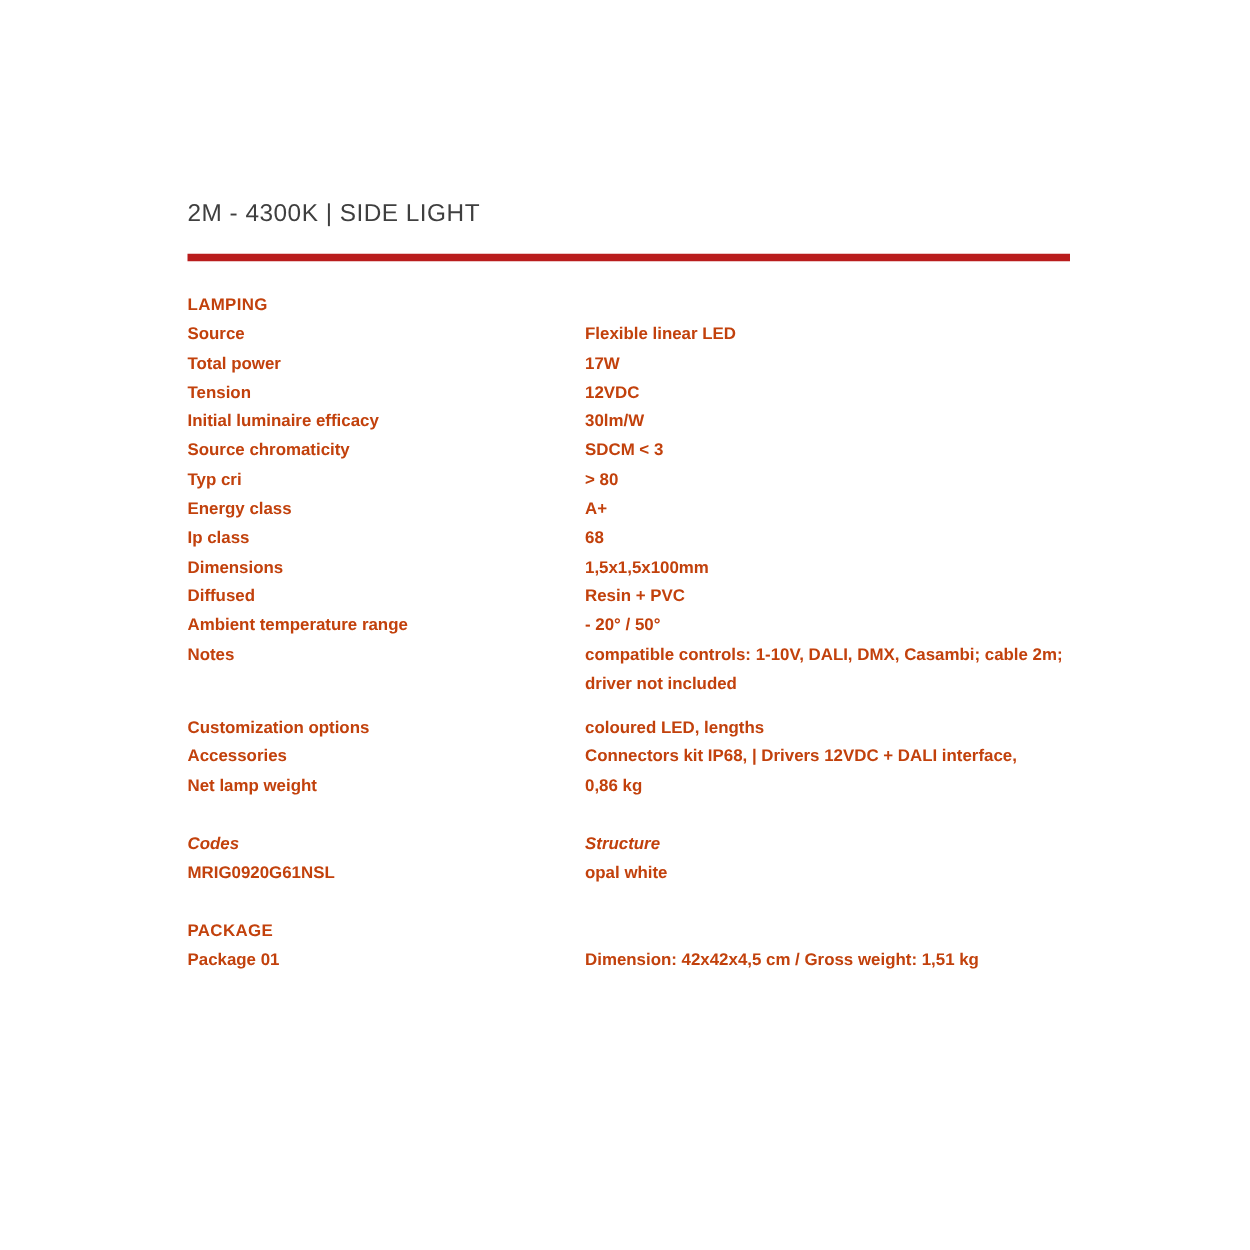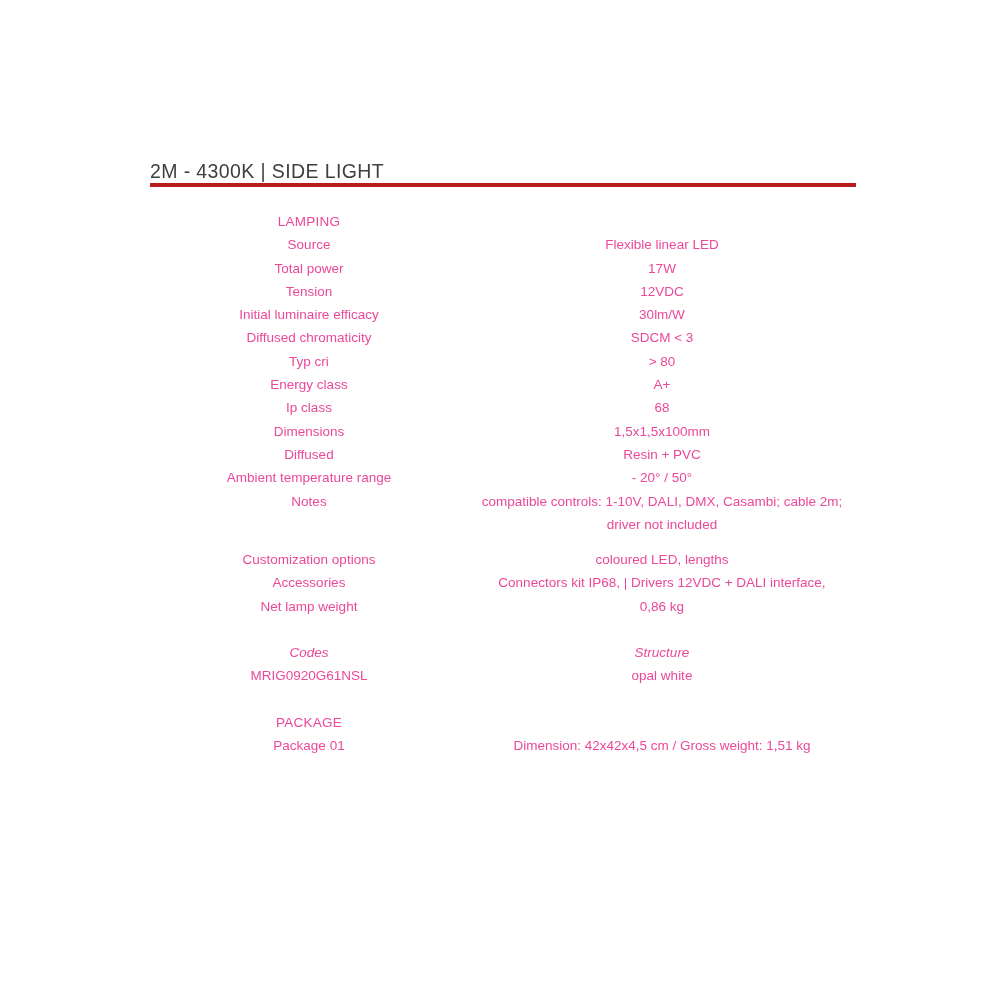--- a/index.html
+++ b/index.html
@@ -24,44 +24,43 @@
     position: absolute;
     left: 150px;
     top: 160px;
     width: 706px;
   }
   .doc-title {
     font-size: 19.5px;
     color: #3f3f3f;
     letter-spacing: 0.02em;
     font-weight: 400;
-    padding-bottom: 0;
-    border-bottom: 4px solid #b91c1c;
+    padding-bottom: 20px;
+    border-bottom: 6px solid #b91c1c;
     margin: 0;
   }
   .section-heading {
     color: #1f4e79;
     font-size: 14.5px;
     letter-spacing: 0.02em;
     font-weight: 400;
     margin: 0;
   }
   .spec-table {
     border-collapse: collapse;
     width: 100%;
     table-layout: fixed;
   }
   .spec-table td {
     vertical-align: top;
     padding: 0;
     font-size: 13.5px;
     line-height: 23.3px;
-    color: #ec4899;
-    font-weight: 400;
-    text-align: center;
+    color: #c2410c;
+    font-weight: 700;
   }
   .col-label {
     width: 318px;
   }
   .col-value {
     width: 388px;
   }
   .head-row td {
     padding-top: 0;
   }
@@ -125,21 +124,21 @@
         </tr>
         <tr>
           <td>Tension</td>
           <td>12VDC</td>
         </tr>
         <tr>
           <td>Initial luminaire efficacy</td>
           <td>30lm/W</td>
         </tr>
         <tr>
-          <td>Diffused chromaticity</td>
+          <td>Source chromaticity</td>
           <td>SDCM &lt; 3</td>
         </tr>
         <tr>
           <td>Typ cri</td>
           <td>&gt; 80</td>
         </tr>
         <tr>
           <td>Energy class</td>
           <td>A+</td>
         </tr>

